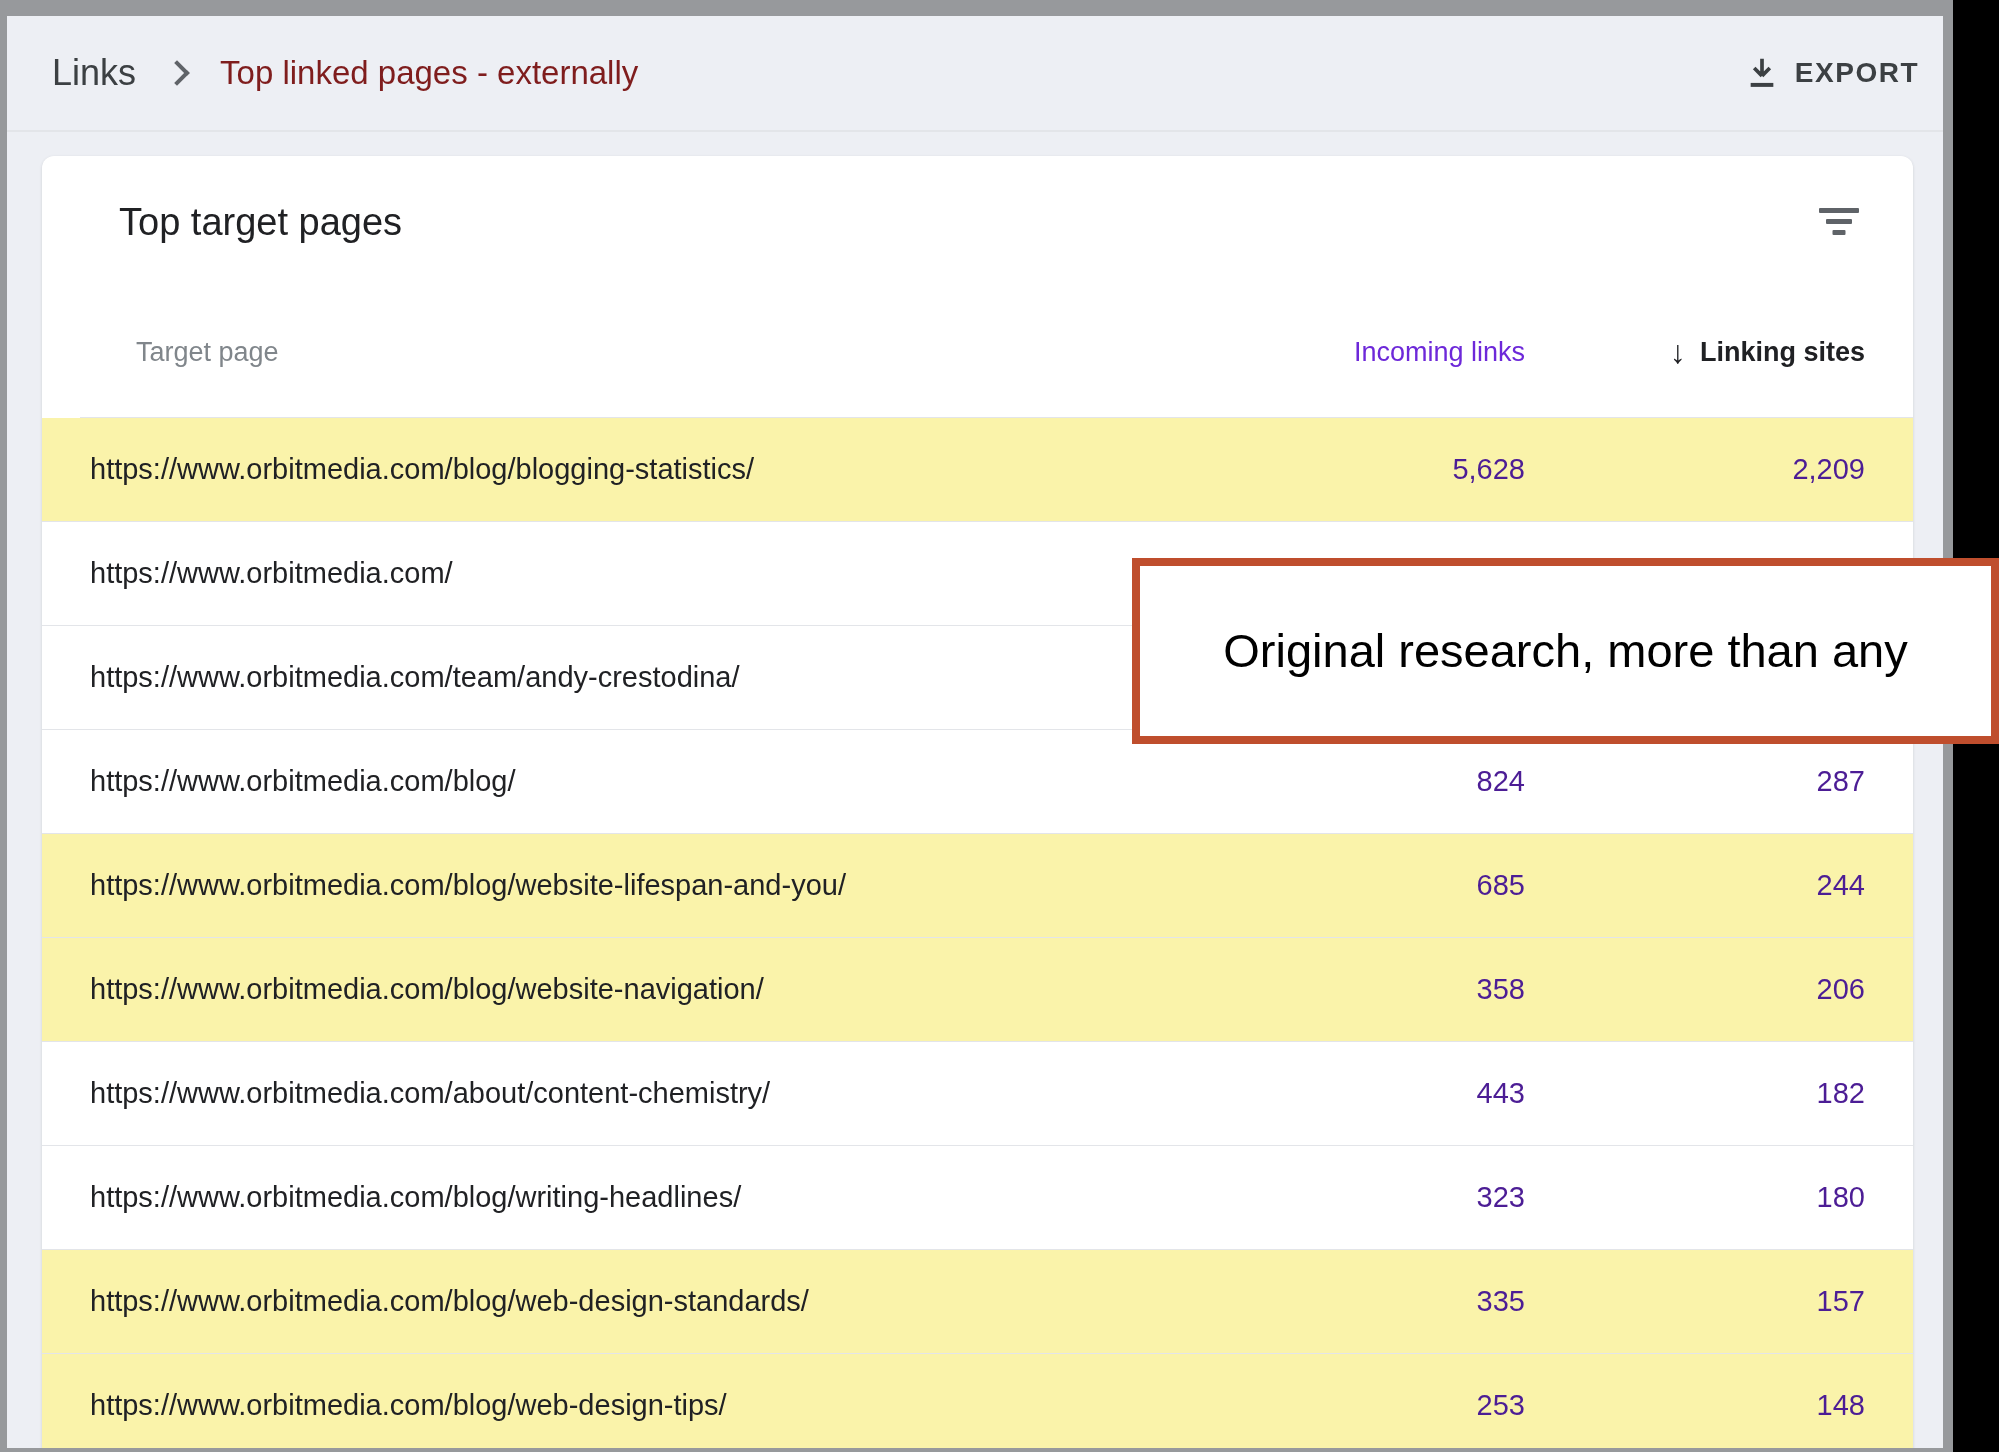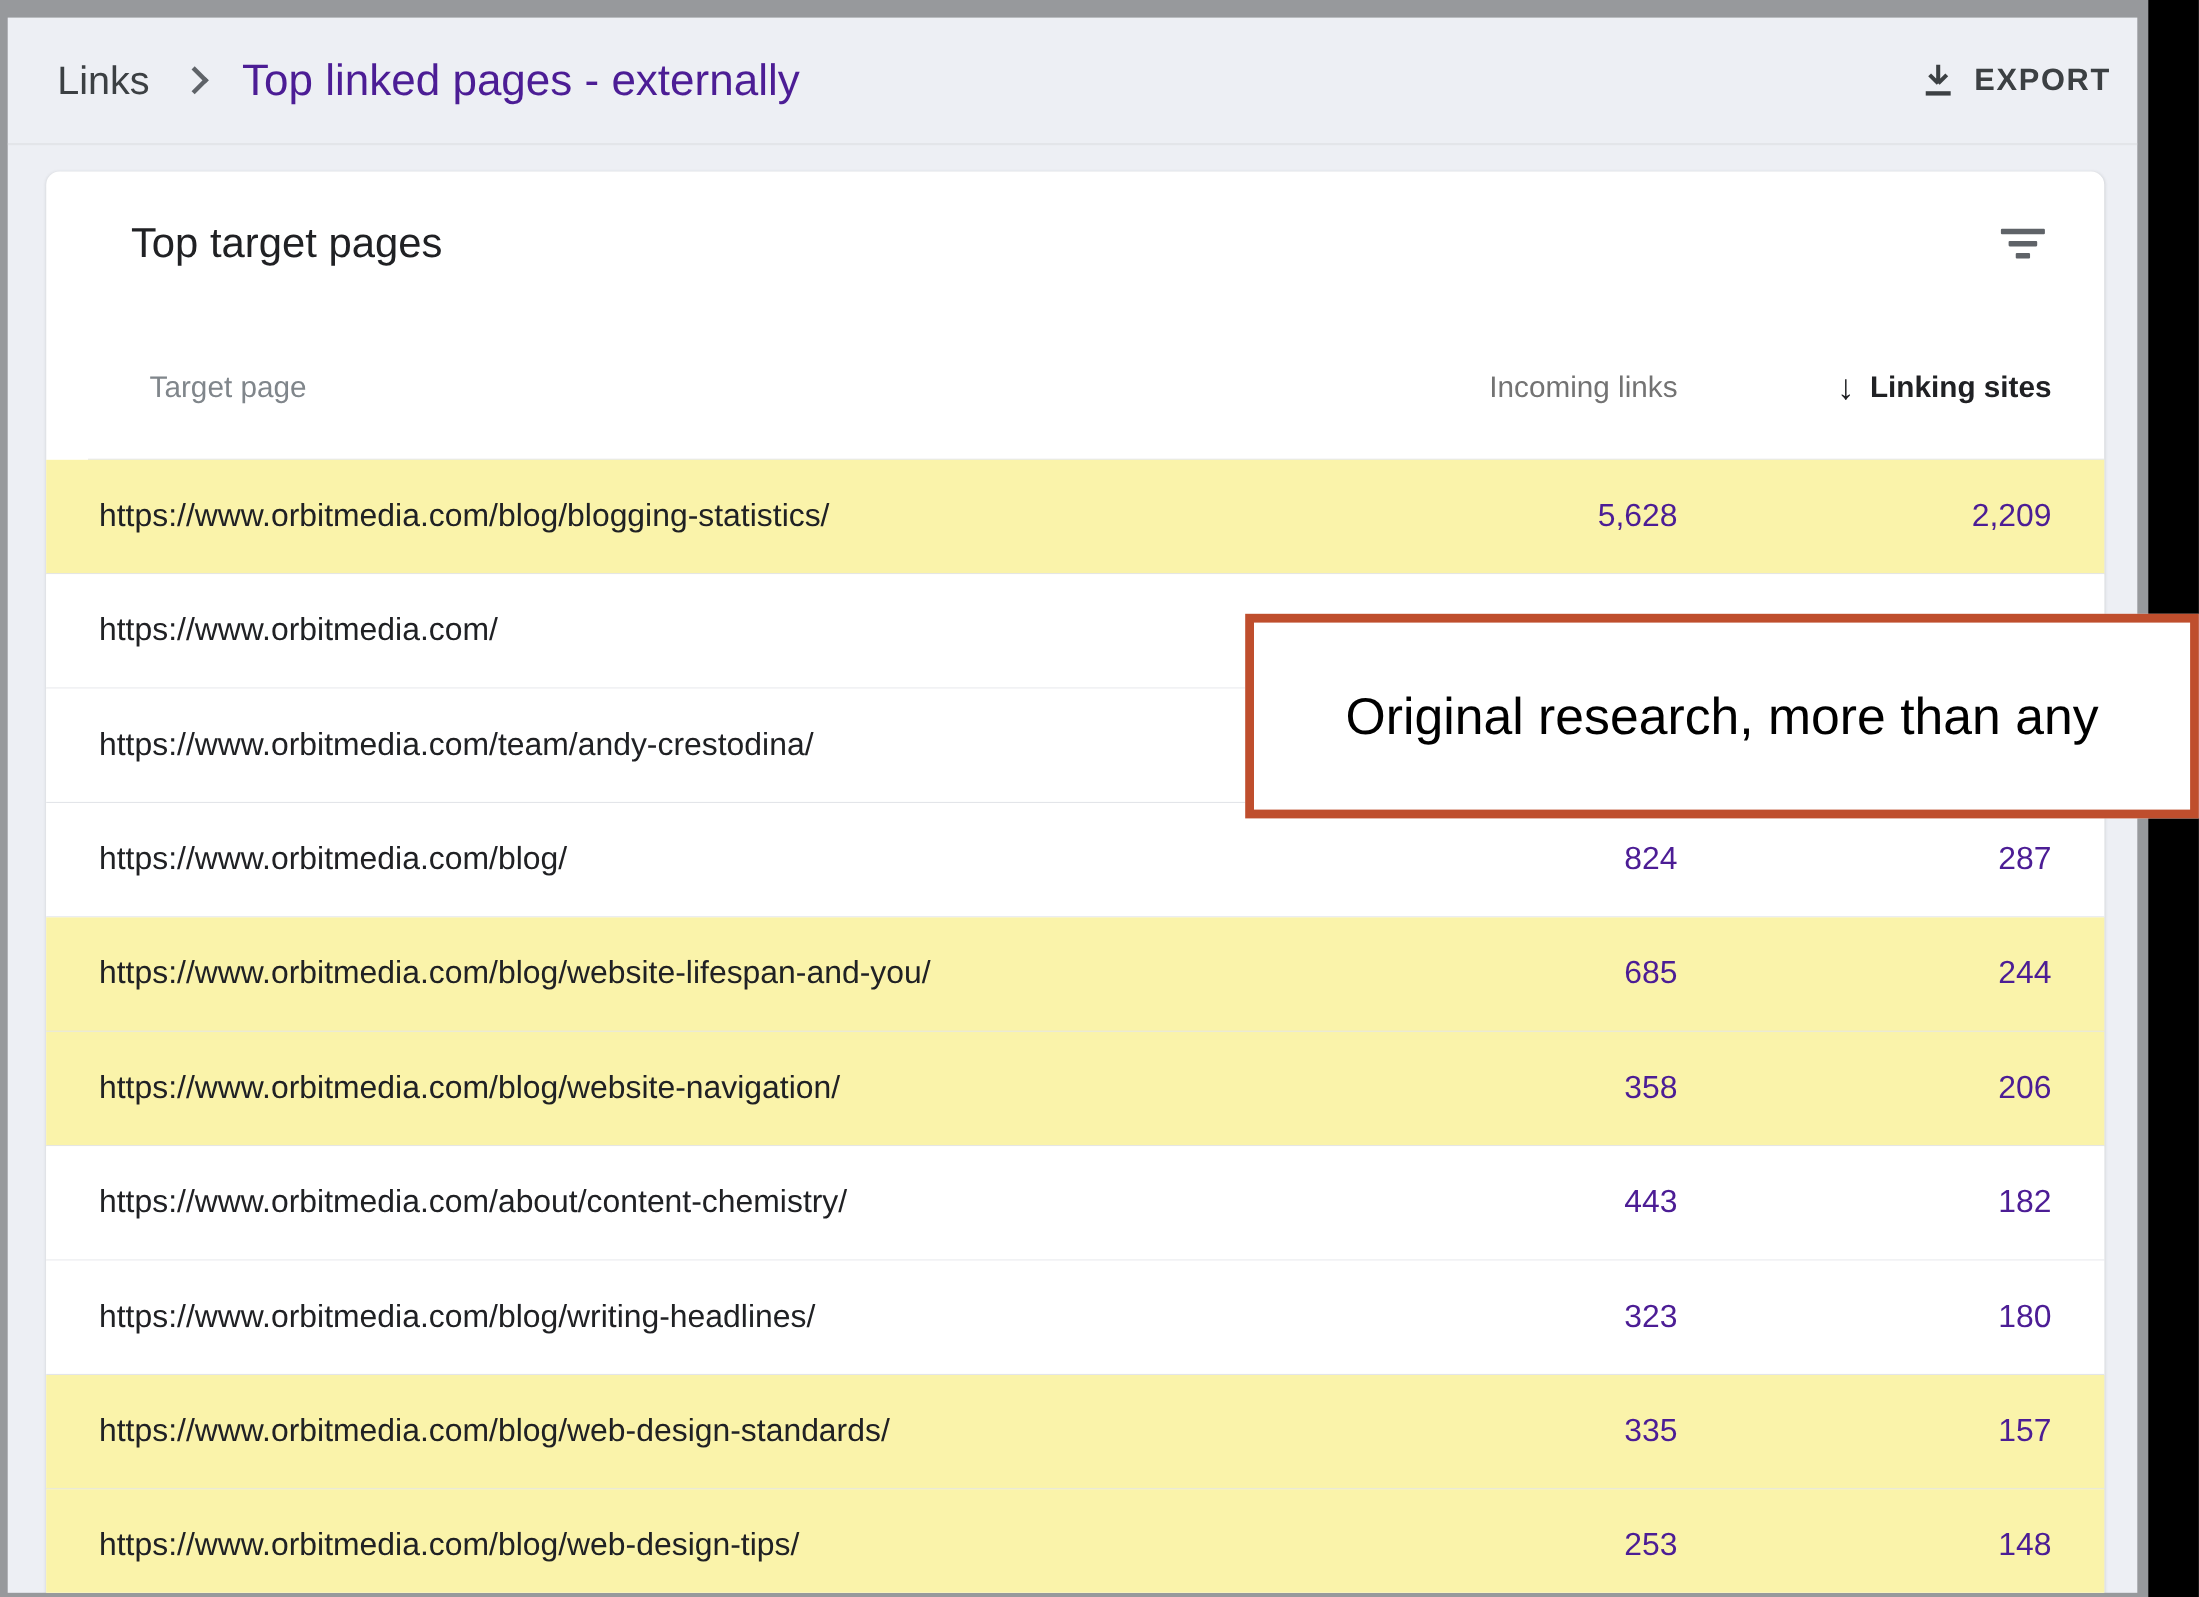--- a/index.html
+++ b/index.html
@@ -30,21 +30,21 @@
     border-bottom:2px solid var(--divider);
   }
   .crumb-section { font-size:36px; color:#3c4043; cursor:pointer; }
   .crumb-chevron {
     width:18px; height:18px;
     border-top:4px solid #5f6368; border-right:4px solid #5f6368;
     transform:rotate(45deg);
     margin:0 34px 0 32px;
     flex:0 0 auto;
   }
-  .crumb-page { font-size:40px; color:#4c1d95; }
+  .crumb-page { font-size:33px; color:#7f1d1d; }
   .export-btn {
     margin-left:auto;
     display:flex; align-items:center; gap:16px;
     cursor:pointer; color:#3c4043;
   }
   .export-label { font-size:28px; font-weight:600; letter-spacing:1.5px; }
   
   .card {
     position:relative;
     margin:16px 0 0 35px;
@@ -66,21 +66,21 @@
   .filter-icon span:nth-child(3){ top:26px; width:13px; }
   
   .col-headers {
     display:flex; align-items:center;
     height:130px; margin-top:44px;
     padding:0 48px 0 56px;
     border-bottom:1px solid var(--divider);
     margin-left:38px;
   }
   .col-target { flex:1; font-size:27px; color:#80868b; }
-  .col-incoming { width:330px; text-align:right; font-size:27px; color:#737373; }
+  .col-incoming { width:330px; text-align:right; font-size:27px; color:#6d28d9; }
   .col-linking {
     width:340px; display:flex; align-items:center; justify-content:flex-end;
     gap:14px; font-size:27px; color:#202124; font-weight:600; cursor:pointer;
   }
   .sort-arrow { font-size:32px; font-weight:400; color:#202124; }
   
   .row {
     display:flex; align-items:center;
     height:104px;
     padding:0 48px 0 48px;

